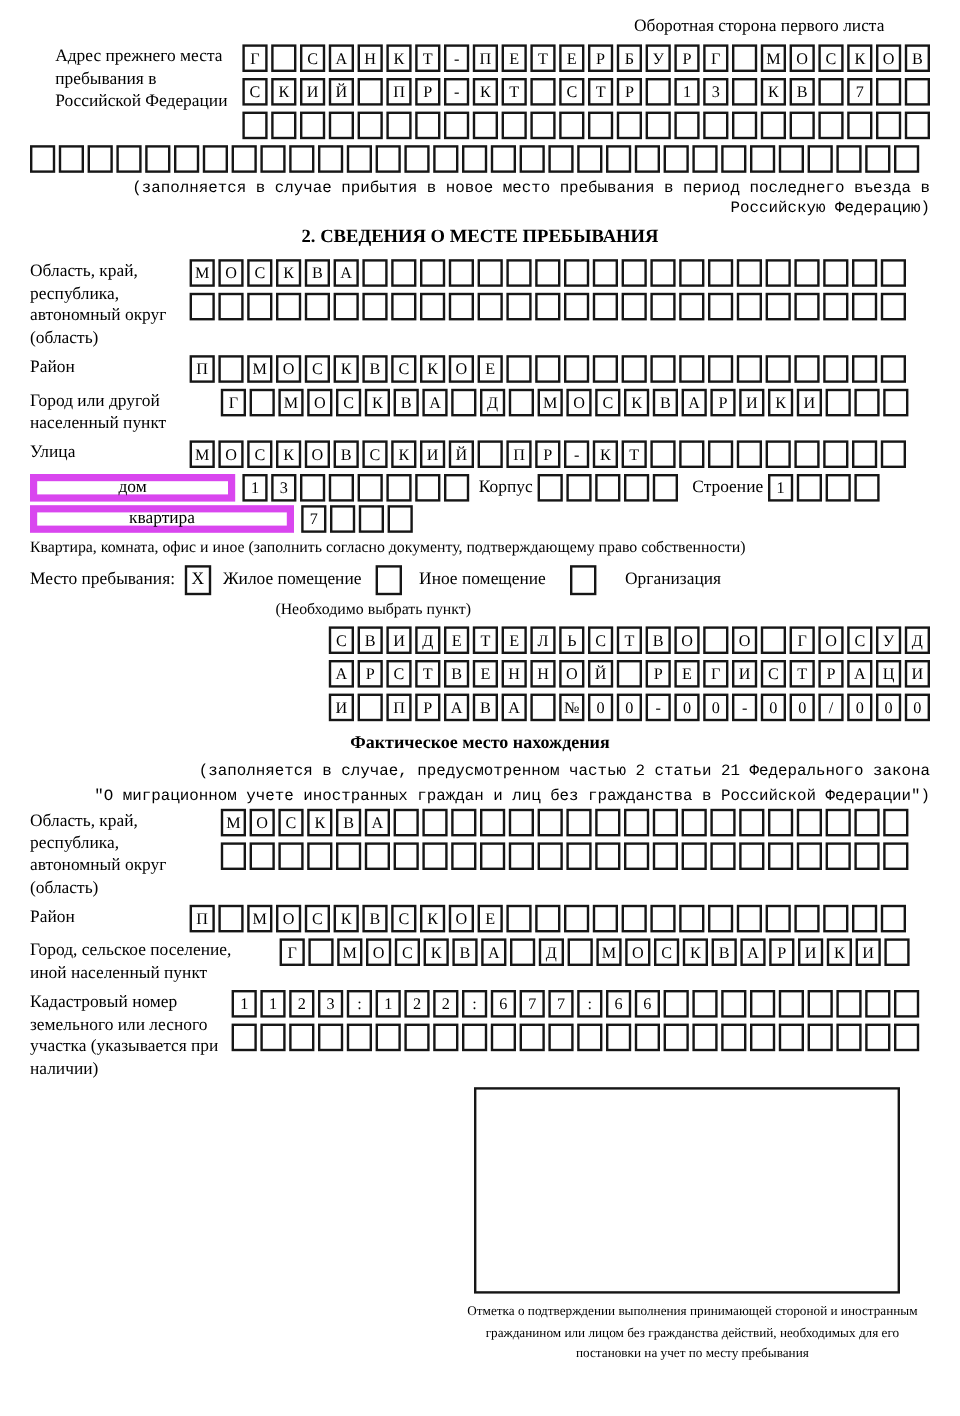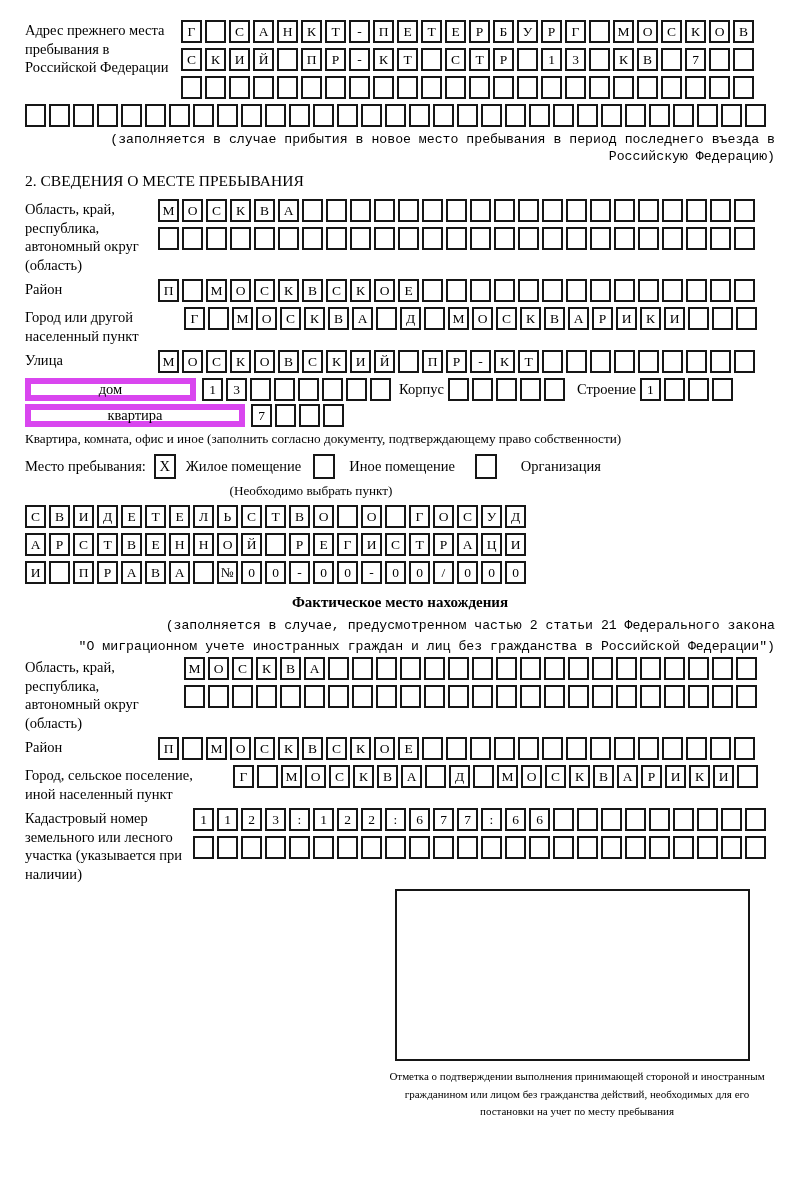--- a/index.html
+++ b/index.html
@@ -2,39 +2,39 @@
 <html><head>
 <meta charset="utf-8">
 <style>
   html,body{margin:0;padding:0;background:#fff;}
   body{width:800px;height:1180px;overflow:hidden;color:#000;
        font-family:"Liberation Serif", serif;}
   .page{padding:14px 25px 0 25px;box-sizing:border-box;}
 
   .hdr-note{text-align:right;padding-right:38px;font-size:14.5px;}
 
-  .sec-title{text-align:left;font-weight:normal;font-size:15.5px;margin:7px 0 9px;}
+  .sec-title{text-align:center;font-weight:bold;font-size:15.5px;margin:7px 0 9px;}
   .sec-title2{text-align:center;font-weight:bold;font-size:15px;margin:10px 0 6px;}
 
   .cap{font-size:13.2px;line-height:17px;}
   .cap.center{text-align:right;margin:4px 0 2px;font-family:Liberation Mono, monospace;}
   .cap.left{margin:3px 0 7px;}
 
   .field{display:flex;align-items:flex-start;margin-bottom:5px;}
   .lbl{font-size:14.5px;line-height:18.5px;flex:0 0 auto;box-sizing:border-box;
        padding:1px 6px 0 0;}
   .w156{width:156px}.w133{width:133px}.w159{width:159px}
   .w229{width:229px}.w208{width:208px}.w168{width:168px}
 
   .rows{display:flex;flex-direction:column;gap:5px;}
   .boxes{display:flex;gap:3px;}
   .cb{box-sizing:border-box;flex:0 0 auto;width:21px;height:23px;
       border:2px solid #161616;font-size:13.5px;line-height:19px;
       display:flex;align-items:center;justify-content:center;background:#fff;}
-  .mt5{margin-top:5px;}.mt6{margin-top:6px;}
+  .mt5{margin-top:5px;}.mt6{margin-top:6px;justify-content:flex-end;}
 
   .houserow{display:flex;align-items:flex-start;margin-bottom:3px;}
   .wbox{box-sizing:border-box;height:23px;border:6px solid #d946ef;
         display:flex;align-items:center;justify-content:center;font-size:14.5px;flex:0 0 auto;}
   .w171{width:171px}.w200{width:220px}
   .inl-lbl{font-size:14.5px;line-height:23px;flex:0 0 auto;}
   .ml4{margin-left:4px}.ml6{margin-left:6px}.ml8{margin-left:8px}
   .ml10{margin-left:10px}.ml12{margin-left:12px}.ml14{margin-left:14px}
   .ml20{margin-left:20px}.ml24{margin-left:24px}
 
@@ -45,20 +45,21 @@
   .stamp{margin:6px 0 0 370px;width:355px;height:172px;
          border:2px solid #161616;box-sizing:border-box;}
   .stamp-cap{margin:7px 0 0 352px;width:400px;text-align:center;
              font-size:11px;line-height:17.5px;}
 </style>
 </head>
 <body>
 
 <div class="page">
 
+  <div class="hdr-note">Оборотная сторона первого листа</div>
 
   <div class="field mt6">
     <div class="lbl w156">Адрес прежнего места пребывания в Российской Федерации</div>
     <div class="rows">
       <div class="boxes">
           <span class="cb">Г</span>
           <span class="cb"></span>
           <span class="cb">С</span>
           <span class="cb">А</span>
           <span class="cb">Н</span>

